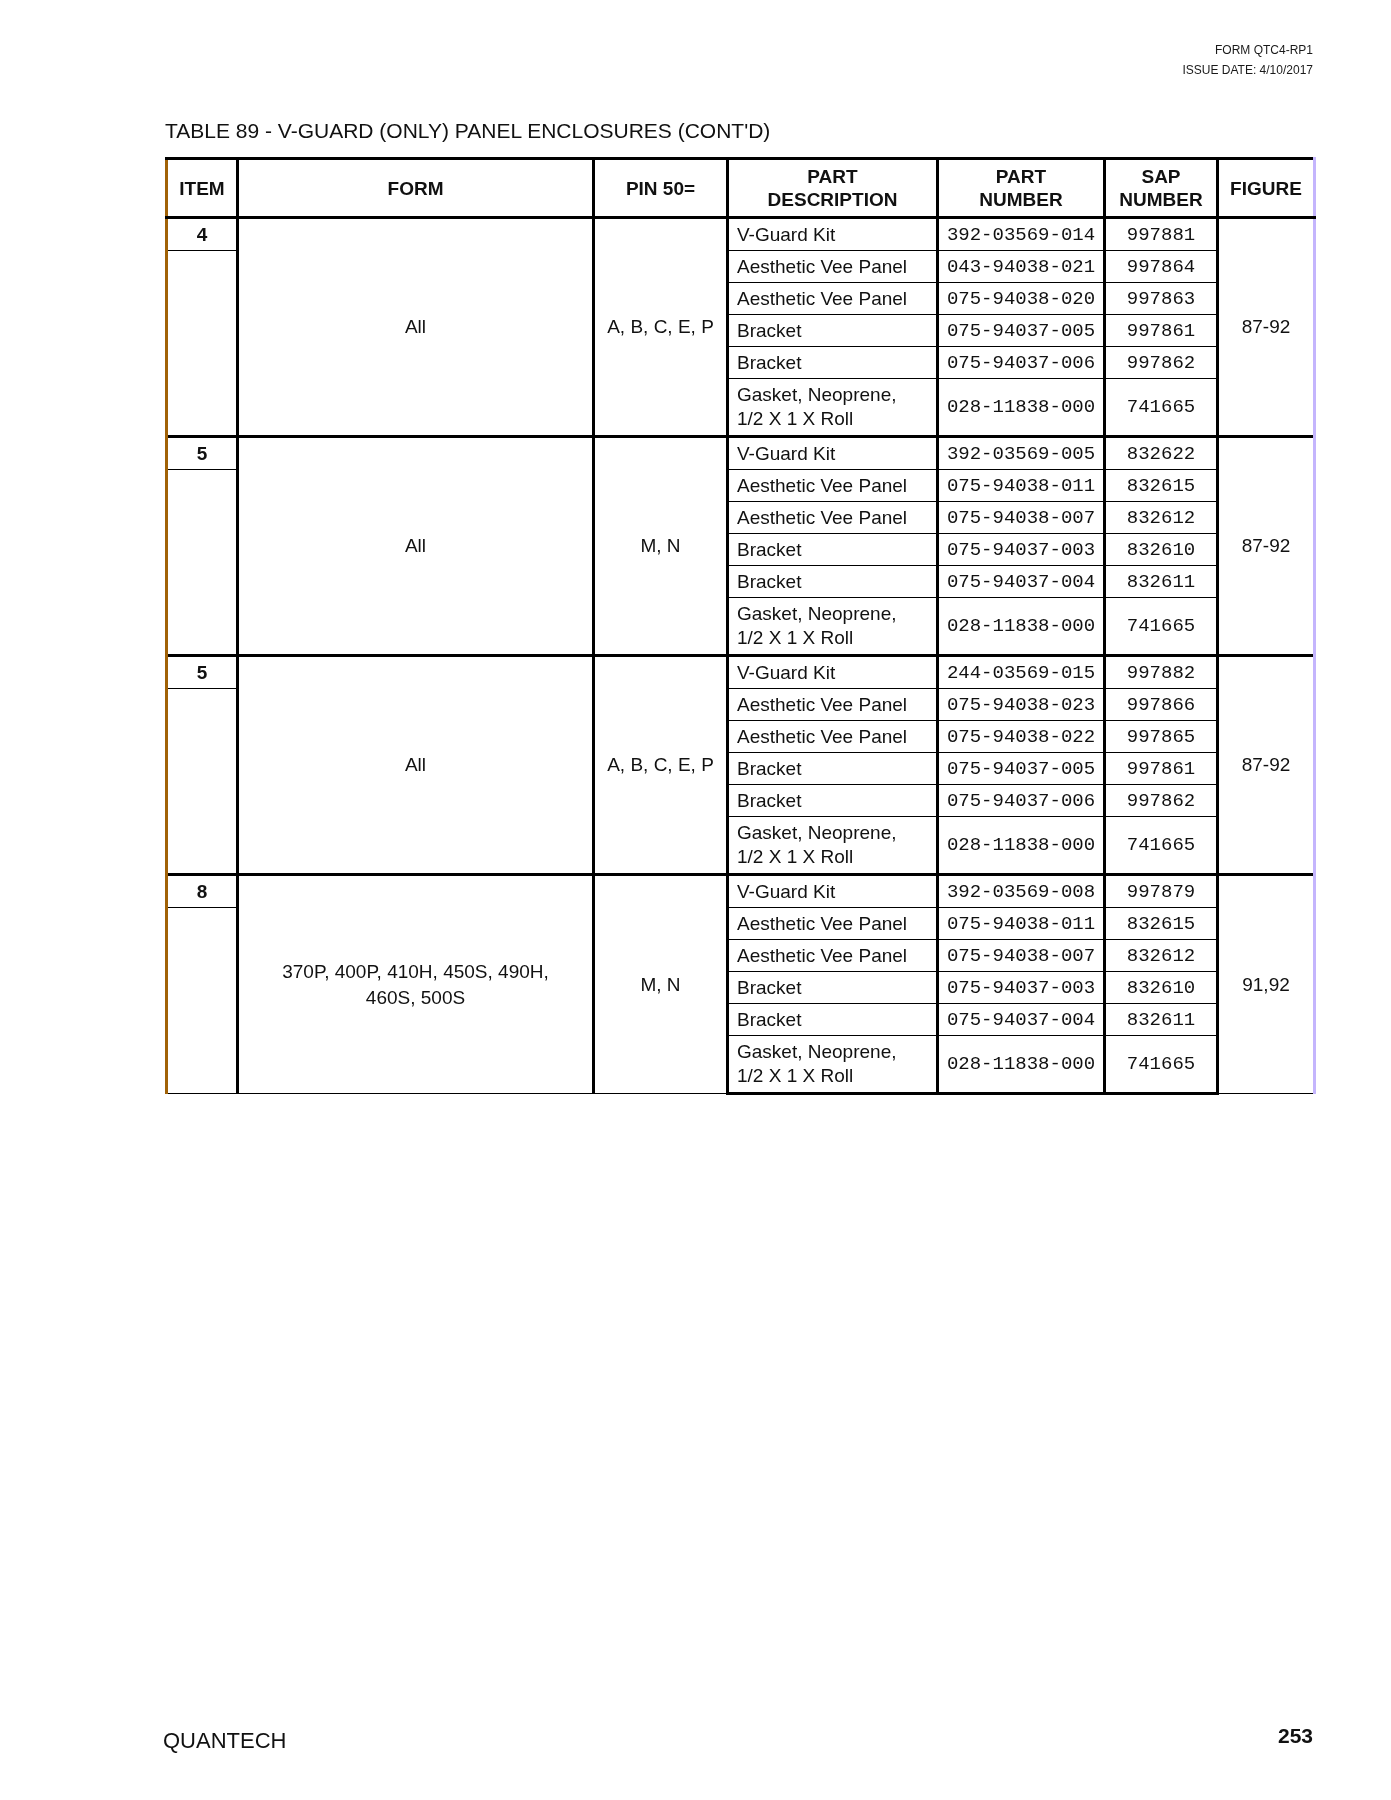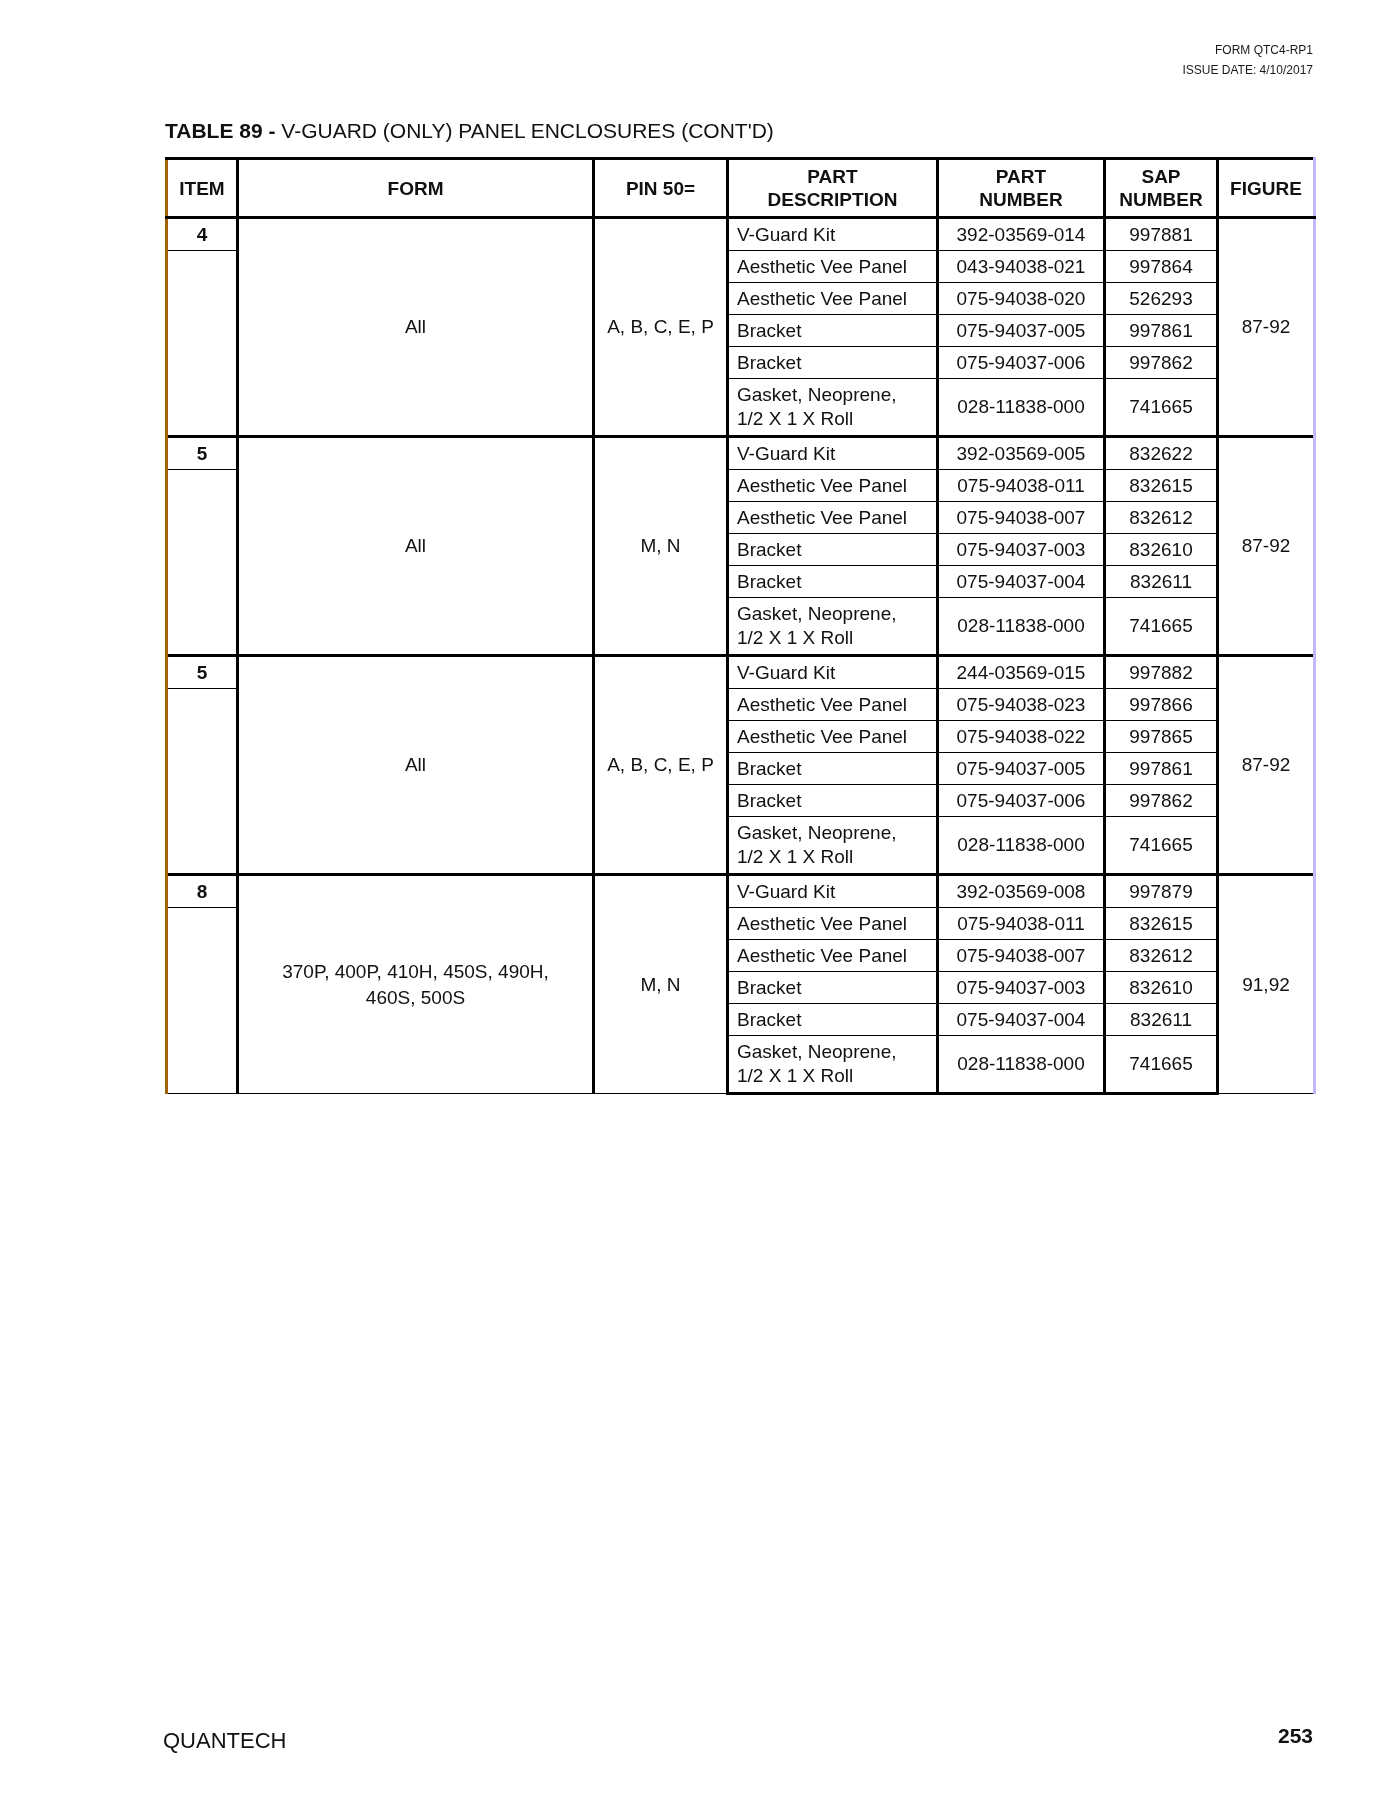--- a/index.html
+++ b/index.html
@@ -8,21 +8,21 @@
     font-family: "Liberation Sans", "DejaVu Sans", sans-serif; color: #111111;
   }
   .form-header {
     position: absolute; right: 78px; top: 40px; text-align: right;
     font-size: 12px; line-height: 20px; color: #1a1a1a;
   }
   .table-title {
     position: absolute; left: 165px; top: 118px;
     font-size: 21px; line-height: 26px; color: #111;
   }
-  .table-title .title-prefix { font-weight: bold; }
+  .table-title .title-prefix { font-weight: normal; }
   table.parts {
     position: absolute; left: 165px; top: 157px;
     border-collapse: collapse; table-layout: fixed;
     width: 1148px;
     font-size: 19px;
   }
   table.parts th, table.parts td {
     border: 1.5px solid #000; padding: 0; margin: 0;
   }
   table.parts thead th {
@@ -32,21 +32,21 @@
   }
   table.parts td.item {
     font-weight: bold; text-align: center; height: 31px; line-height: 31px;
   }
   table.parts td.item-blank { }
   table.parts td.model, table.parts td.pin, table.parts td.figure {
     text-align: center; vertical-align: middle; line-height: 26px;
   }
   table.parts td.desc { text-align: left; padding-left: 8px; height: 31px; line-height: 24px; }
   table.parts td.desc.two-line { height: 56px; }
-  table.parts td.pn, table.parts td.sap { text-align: center; vertical-align: middle; }
+  table.parts td.pn, table.parts td.sap { text-align: center; vertical-align: middle; font-family: Liberation Mono, monospace; }
   table.parts .thick-r { border-right: 3px solid #000; }
   table.parts tr.group-start td { border-top: 3px solid #000; }
   table.parts tr.group-end td { border-bottom: 3px solid #000; }
   table.parts td.outer-l, table.parts th.outer-l { border-left: 3px solid #a16207; }
   table.parts td.outer-r, table.parts th.outer-r { border-right: 3px solid #c4b5fd; }
   .footer-left {
     position: absolute; left: 163px; top: 1728px; font-size: 22px; color: #111;
   }
   .footer-right {
     position: absolute; right: 78px; top: 1724px; font-size: 21px; font-weight: bold; color: #111;
@@ -97,21 +97,21 @@
       </tr>
       <tr>
         <td class="item-blank outer-l thick-r" rowspan="5"></td>
         <td class="desc thick-r"><span>Aesthetic Vee Panel</span></td>
         <td class="pn thick-r">043-94038-021</td>
         <td class="sap thick-r">997864</td>
       </tr>
       <tr>
         <td class="desc thick-r"><span>Aesthetic Vee Panel</span></td>
         <td class="pn thick-r">075-94038-020</td>
-        <td class="sap thick-r">526293</td>
+        <td class="sap thick-r">997863</td>
       </tr>
       <tr>
         <td class="desc thick-r"><span>Bracket</span></td>
         <td class="pn thick-r">075-94037-005</td>
         <td class="sap thick-r">997861</td>
       </tr>
       <tr>
         <td class="desc thick-r"><span>Bracket</span></td>
         <td class="pn thick-r">075-94037-006</td>
         <td class="sap thick-r">997862</td>

